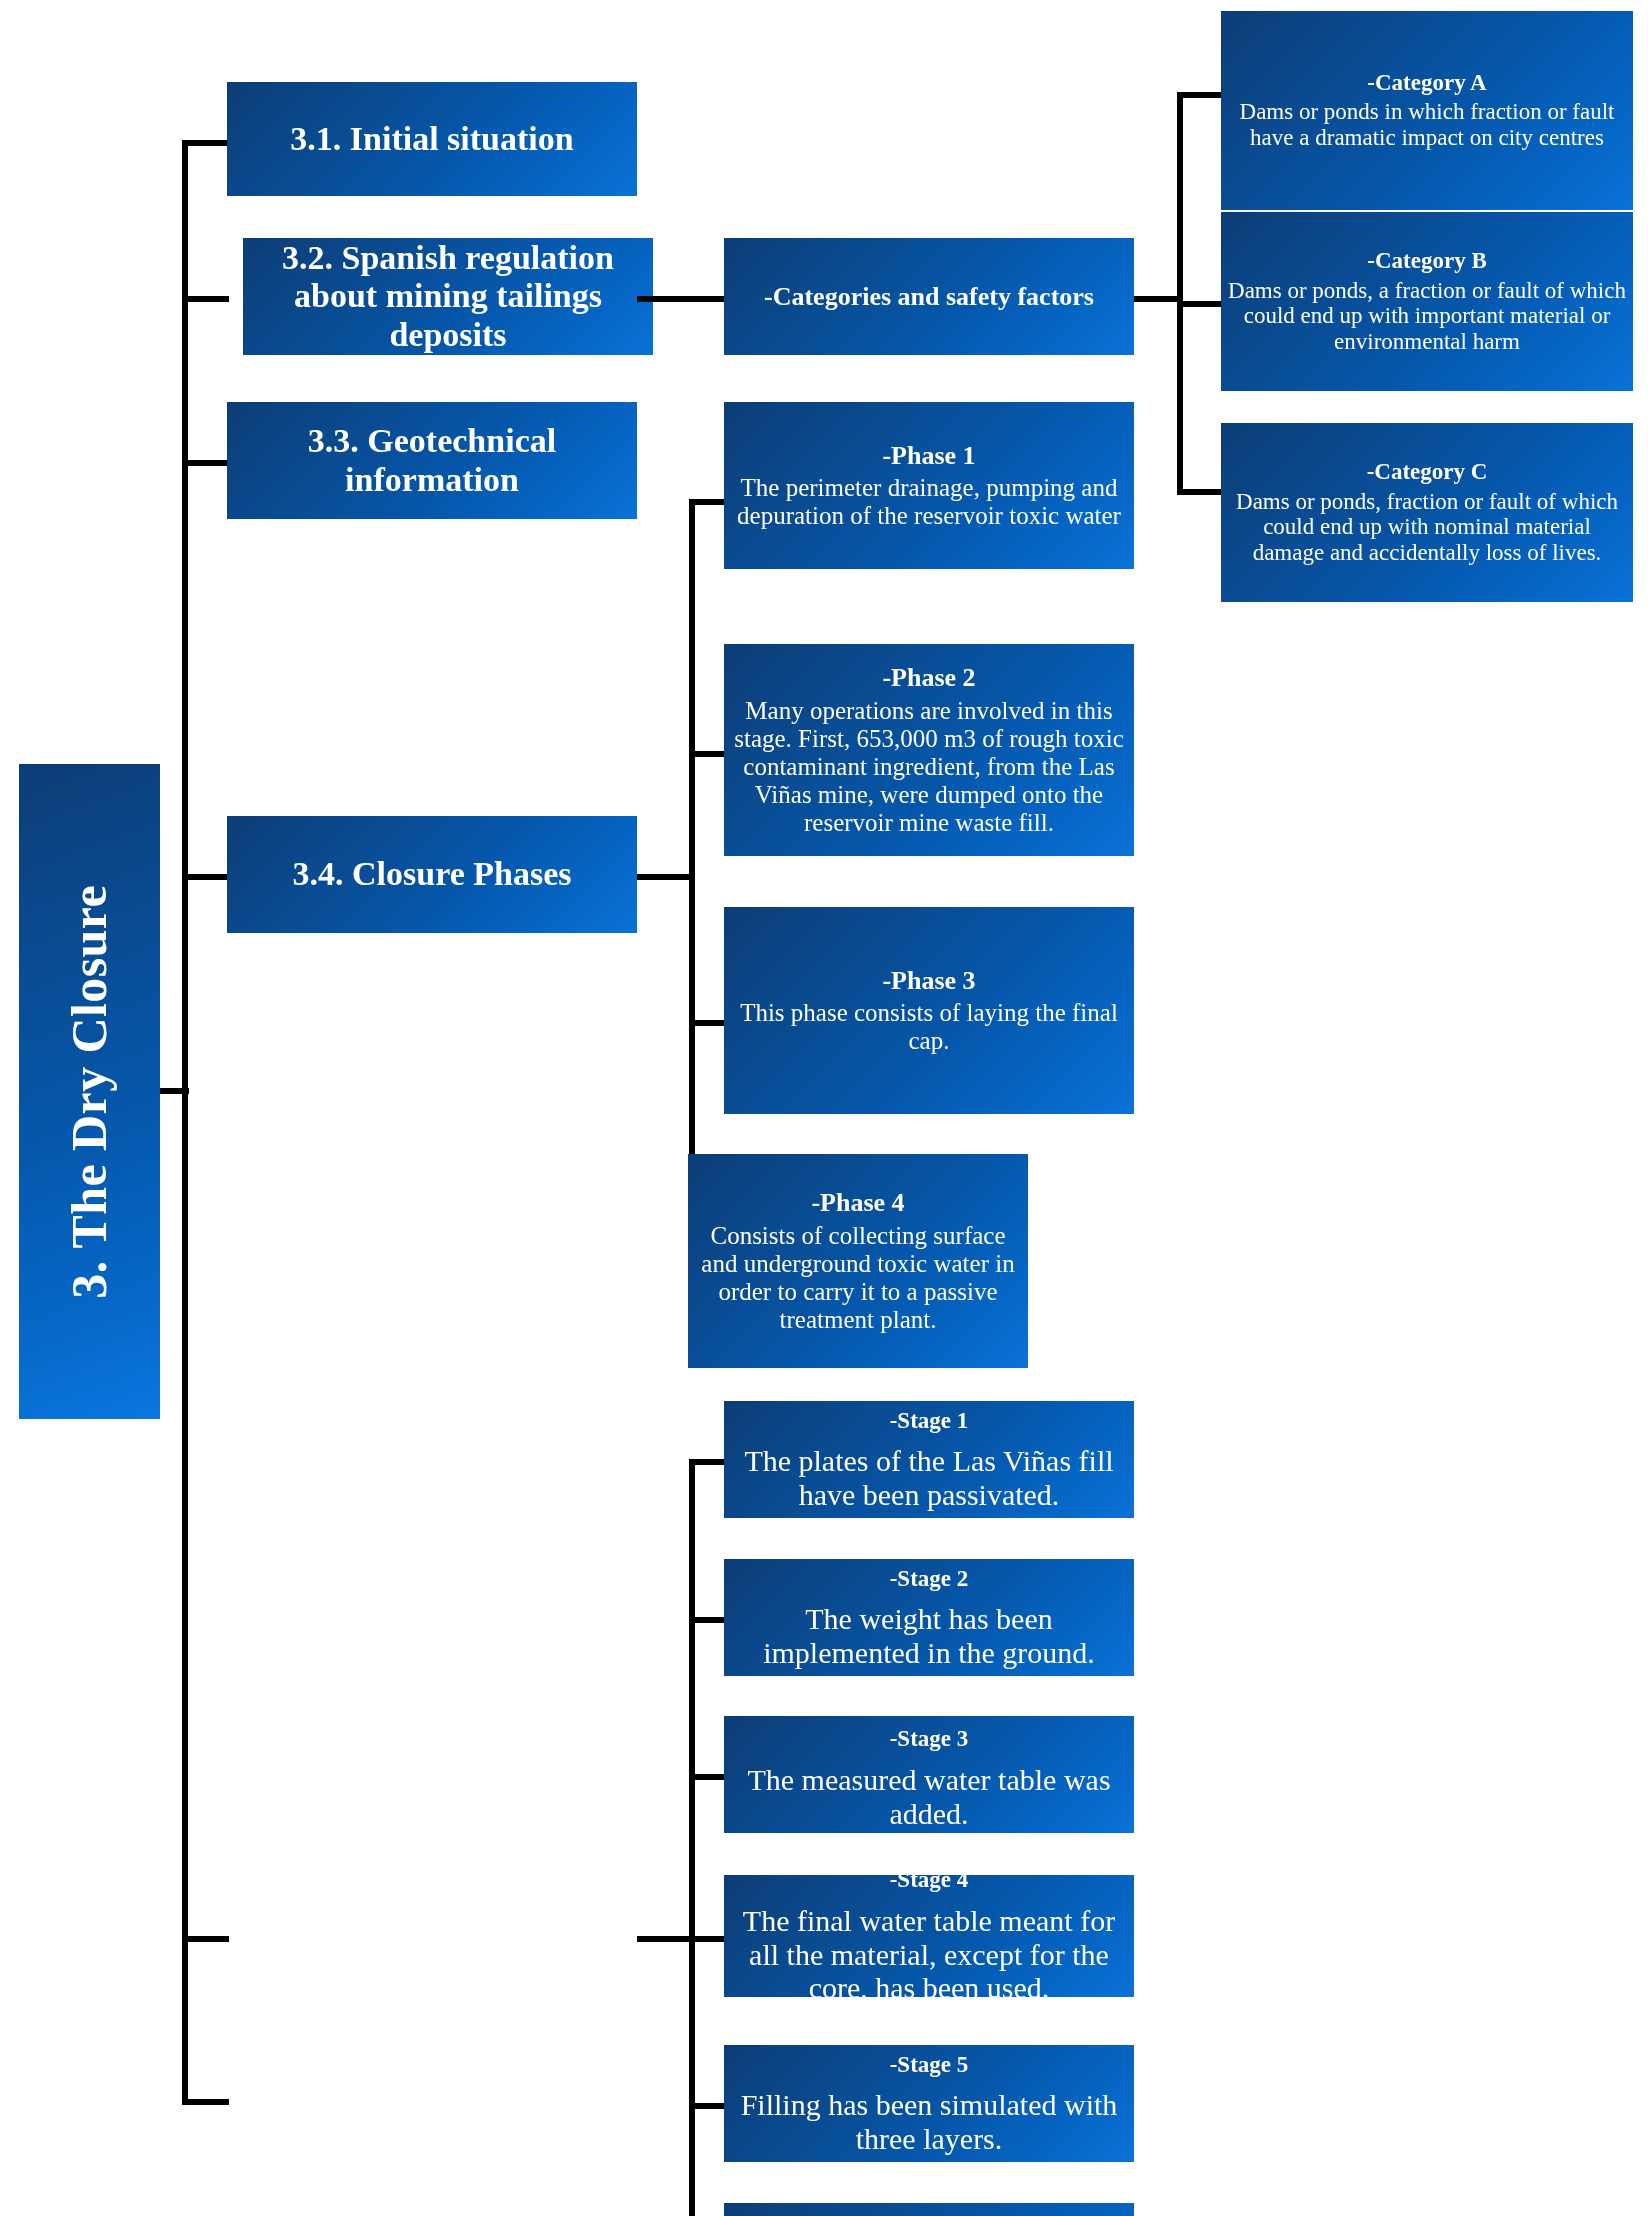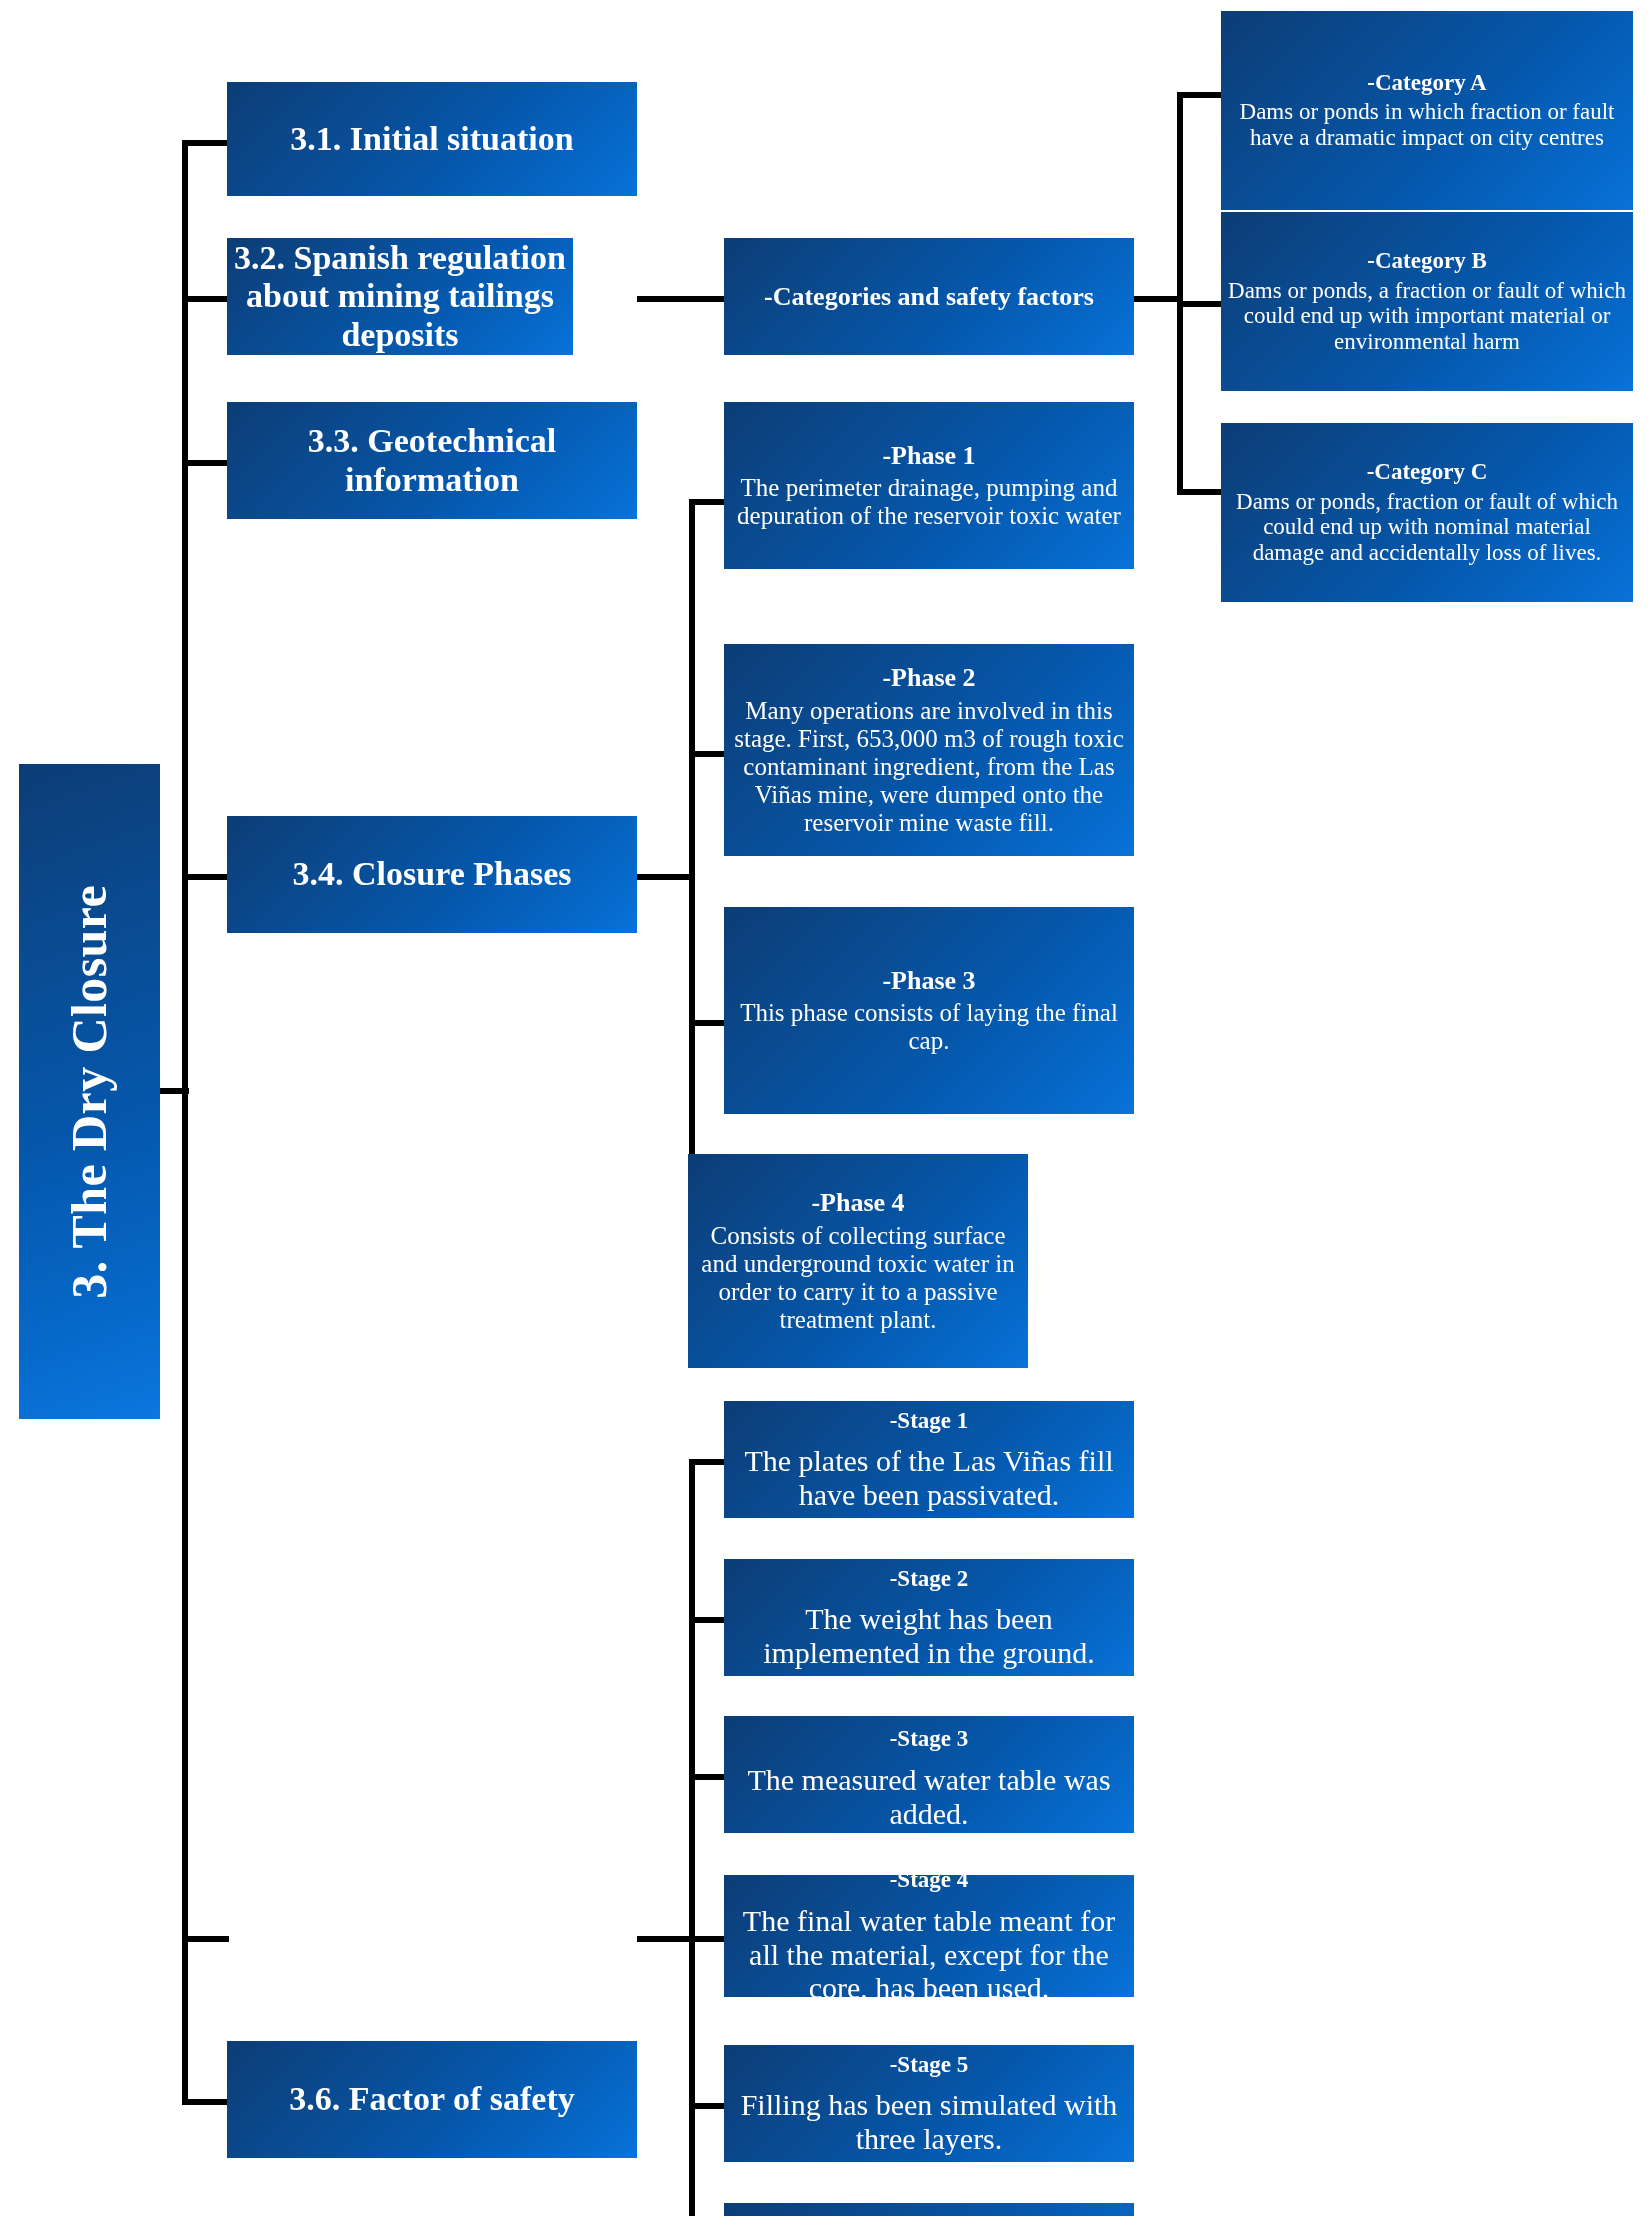--- a/index.html
+++ b/index.html
@@ -70,36 +70,33 @@
   <div class="hline" style="left:182px;top:296px;width:47px;"></div>
   <div class="hline" style="left:182px;top:460px;width:47px;"></div>
   <div class="hline" style="left:182px;top:874px;width:47px;"></div>
   <div class="hline" style="left:182px;top:1936px;width:47px;"></div>
   <div class="hline" style="left:182px;top:2099px;width:47px;"></div>
 
   <div class="node lvl1" style="left:227px;top:82px;width:410px;height:114px;">
     <span class="ttl">3.1. Initial situation</span>
   </div>
 
-  <div class="node lvl1" style="left:227px;top:238px;width:346px;height:117px;">
+  <div class="node lvl1" style="left:243px;top:238px;width:410px;height:117px;">
     <span class="ttl">3.2. Spanish regulation about mining tailings deposits</span>
   </div>
 
   <div class="node lvl1" style="left:227px;top:402px;width:410px;height:117px;">
     <span class="ttl">3.3. Geotechnical information</span>
   </div>
 
   <div class="node lvl1" style="left:227px;top:816px;width:410px;height:117px;">
     <span class="ttl">3.4. Closure Phases</span>
   </div>
 
 
-  <div class="node lvl1" style="left:227px;top:2041px;width:410px;height:117px;">
-    <span class="ttl">3.6. Factor of safety</span>
-  </div>
 
   <div class="hline" style="left:637px;top:296px;width:89px;"></div>
 
   <div class="node lvl2" style="left:724px;top:238px;width:410px;height:117px;">
     <span class="ttl">-Categories and safety factors</span>
   </div>
 
   <div class="hline" style="left:1134px;top:296px;width:49px;"></div>
   <div class="vline" style="left:1177px;top:92px;height:403px;"></div>
 

